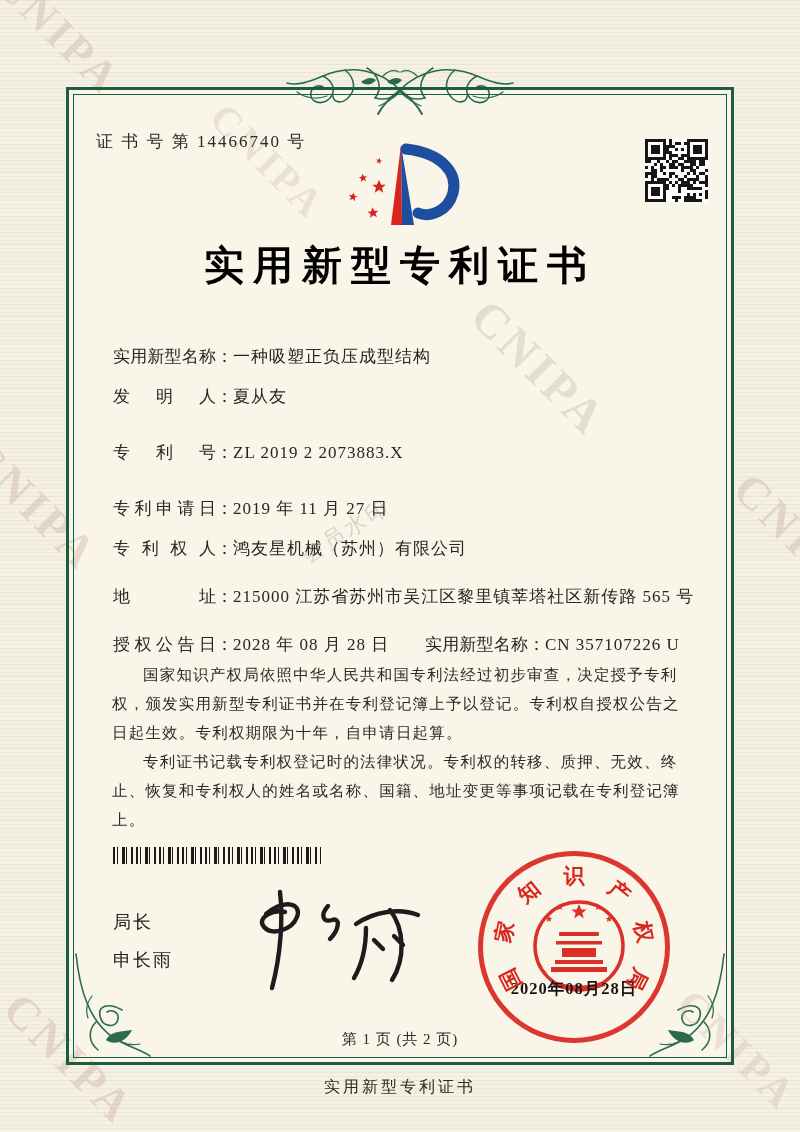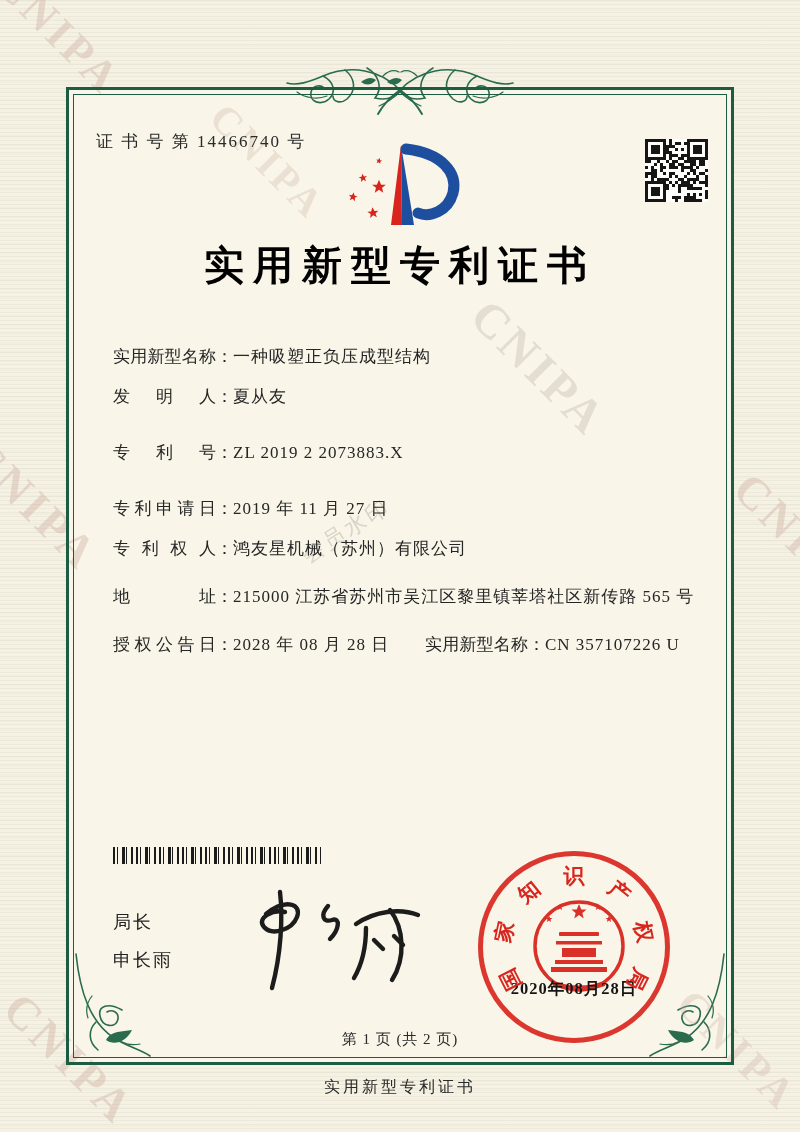--- a/index.html
+++ b/index.html
@@ -426,20 +426,24 @@
       <div class="frow" style="top:288px;width:580px">
         <span>
           <span class="flabel-text">授权公告日</span><span>：</span><span class="fvalue">2028 年 08 月 28 日</span>
         </span>
         <span class="grant-col2">
           <span class="flabel-text">实用新型名称</span><span>：</span><span class="fvalue">CN 357107226 U</span>
         </span>
       </div>
     </div>
 
+    <div class="body-text">
+      <p>国家知识产权局依照中华人民共和国专利法经过初步审查，决定授予专利权，颁发实用新型专利证书并在专利登记簿上予以登记。专利权自授权公告之日起生效。专利权期限为十年，自申请日起算。</p>
+      <p>专利证书记载专利权登记时的法律状况。专利权的转移、质押、无效、终止、恢复和专利权人的姓名或名称、国籍、地址变更等事项记载在专利登记簿上。</p>
+    </div>
 
     <div class="barcode"></div>
 
     <div class="director">
       <div>局长</div>
       <div>申长雨</div>
     </div>
 
     <svg class="signature" viewBox="0 0 215 118">
       <g fill="none" stroke="#1c1c1c" stroke-width="4.4" stroke-linecap="round">

